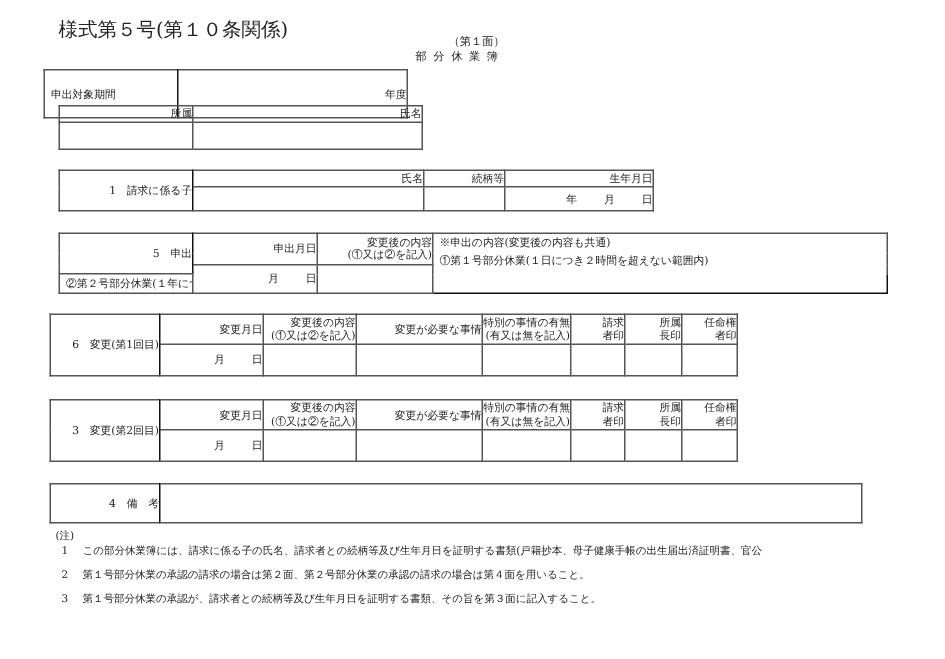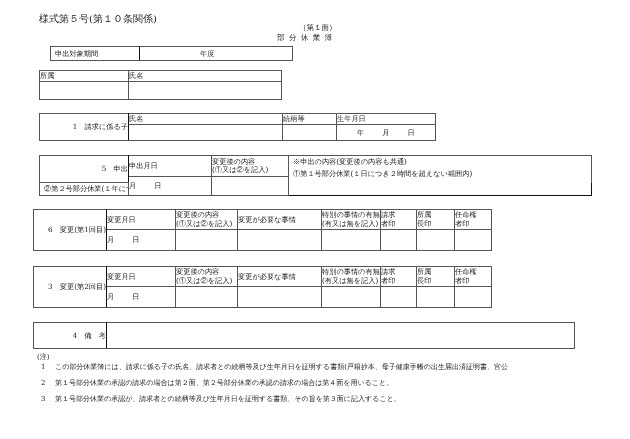--- a/index.html
+++ b/index.html
@@ -3,34 +3,34 @@
 <meta charset="utf-8">
 <style>
   html, body { margin:0; padding:0; background:#ffffff; }
   body { width:630px; height:439px; position:relative; overflow:hidden;
          font-family:"DejaVu Serif","Liberation Serif",serif; color:#222; }
   .abs { position:absolute; }
   .txt { font-size:7.5px; line-height:1; white-space:nowrap; }
   .small { font-size:6px; line-height:1.15; }
   .tiny { font-size:5.6px; line-height:1.15; }
   table.form { position:absolute; border-collapse:collapse; border:1.6px solid #111; table-layout:fixed; }
-  table.form td { border:0.8px solid #555; padding:0; font-size:7.2px; text-align:left; vertical-align:middle; white-space:nowrap; overflow:hidden; }
+  table.form td { border:0.8px solid #555; padding:0; font-size:7.2px; text-align:right; vertical-align:middle; white-space:nowrap; overflow:hidden; }
   table.form td.lbl { text-align:right; padding-left:6px; border-right:1.4px solid #111; }
   table.form td.left { text-align:left; padding-left:4px; }
   .notes { position:absolute; left:37px; top:352px; width:585px; font-size:7px; line-height:10px; }
   .note-num { display:inline-block; width:14px; }
 </style>
 </head>
 <body>
 
-<div class="abs txt" style="left:39px;top:14px;font-size:10px;">様式第５号(第１０条関係)</div>
+<div class="abs txt" style="left:39px;top:14px;font-size:13px;">様式第５号(第１０条関係)</div>
 <div class="abs txt" style="left:299px;top:24px;">（第１面）</div>
 <div class="abs txt" style="left:277px;top:34px;letter-spacing:1px;">部 分 休 業 簿</div>
 
-<table class="form" style="left:50px;top:46px;width:243px;height:15px;">
+<table class="form" style="left:29px;top:46px;width:243px;height:33px;">
   <colgroup>
       <col style="width:89px">
       <col>
     </colgroup>
   <tbody>
       <tr>
     <td class="left" style="border-right:1.4px solid #111;">申出対象期間</td>
     <td style="padding-left:60px;"><span>年度</span></td>
   </tr>
 </tbody>

